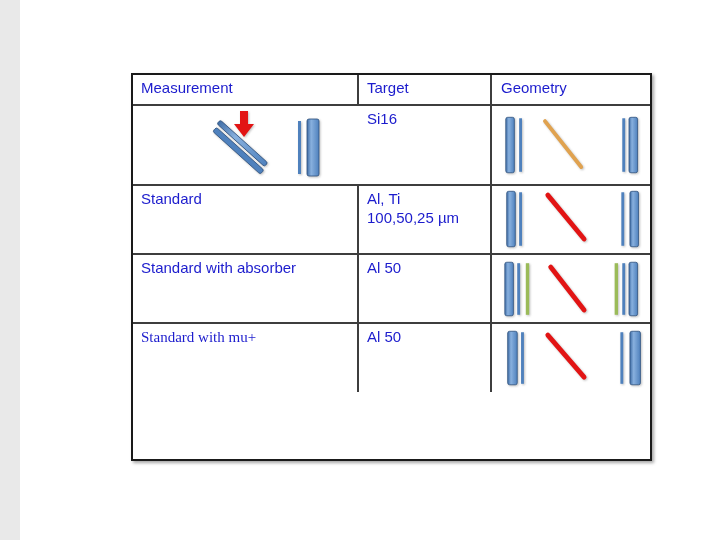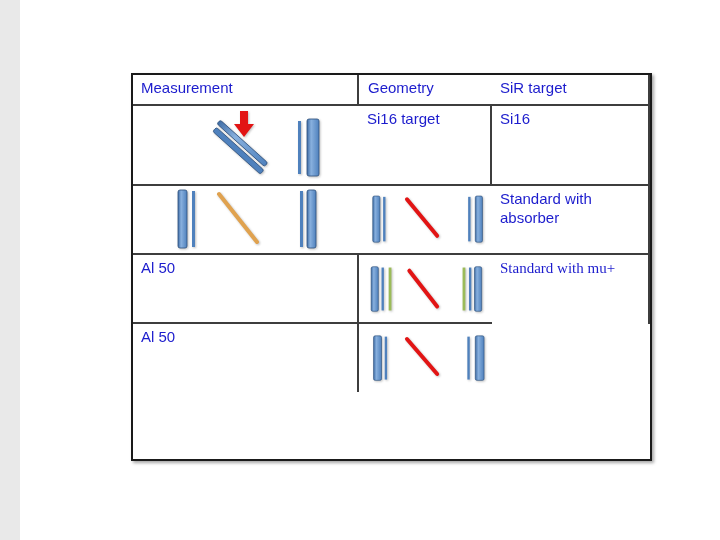--- a/index.html
+++ b/index.html
@@ -41,47 +41,49 @@
       <stop offset="0.35" style="stop-color:var(--bar-blue-light,#88b0de)"></stop>
       <stop offset="1" style="stop-color:var(--bar-blue,#4f81bd)"></stop>
     </linearGradient>
   </defs>
 </svg>
 
 <div class="slide" style="background: rgb(255, 255, 255); margin-left: 20px;">
   <div class="meas-table">
 
     <div class="cell">Measurement</div>
+    <div class="cell">Target</div>
     <div class="cell last-col">Geometry</div>
 
-    <div class="cell">SiR target</div>
     <div class="cell last-col geo-cell">
       <svg class="geo" width="156" height="78" viewBox="0 0 156 78">
         <g transform="translate(66,41) rotate(42)">
           <rect x="-32" y="-7.5" width="64" height="5" rx="2" fill="url(#barGrad)" stroke="var(--bar-blue-stroke)" stroke-width="0.8"></rect>
           <rect x="-30" y="0.5" width="64" height="5.5" rx="2" fill="var(--bar-blue)" stroke="var(--bar-blue-stroke)" stroke-width="0.8"></rect>
         </g>
         <path d="M67,5 L75,5 L75,18 L81,18 L71,31 L61,18 L67,18 Z" fill="var(--beam-red)"></path>
         <rect x="125" y="15" width="3" height="53" fill="var(--bar-blue)"></rect>
         <rect x="134" y="13" width="12" height="57" rx="2" fill="url(#barGrad)" stroke="var(--bar-blue-stroke)" stroke-width="0.8"></rect>
       </svg>
     </div>
 
-    <div class="cell">Si16 target</div>
     <div class="cell">Si16</div>
     <div class="cell last-col geo-cell">
       <svg class="geo" width="156" height="67" viewBox="0 0 156 67">
         <rect x="5" y="4" width="9" height="58" rx="2" fill="url(#barGrad)" stroke="var(--bar-blue-stroke)" stroke-width="0.8"></rect>
         <rect x="19" y="5" width="3" height="56" fill="var(--bar-blue)"></rect>
         <line x1="46" y1="8" x2="84" y2="56" stroke="var(--beam-orange)" stroke-width="4" stroke-linecap="round"></line>
         <rect x="127" y="5" width="3" height="56" fill="var(--bar-blue)"></rect>
         <rect x="134" y="4" width="9" height="58" rx="2" fill="url(#barGrad)" stroke="var(--bar-blue-stroke)" stroke-width="0.8"></rect>
       </svg>
     </div>
 
+    <div class="cell">Standard</div>
+    <div class="cell">Al, Ti
+100,50,25 µm</div>
     <div class="cell last-col geo-cell">
       <svg class="geo" width="156" height="67" viewBox="0 0 156 67">
         <rect x="6" y="4" width="9" height="58" rx="2" fill="url(#barGrad)" stroke="var(--bar-blue-stroke)" stroke-width="0.8"></rect>
         <rect x="19" y="5" width="3" height="56" fill="var(--bar-blue)"></rect>
         <line x1="49" y1="8" x2="87" y2="54" stroke="var(--beam-red)" stroke-width="5" stroke-linecap="round"></line>
         <rect x="126" y="5" width="3" height="56" fill="var(--bar-blue)"></rect>
         <rect x="135" y="4" width="9" height="58" rx="2" fill="url(#barGrad)" stroke="var(--bar-blue-stroke)" stroke-width="0.8"></rect>
       </svg>
     </div>
 

